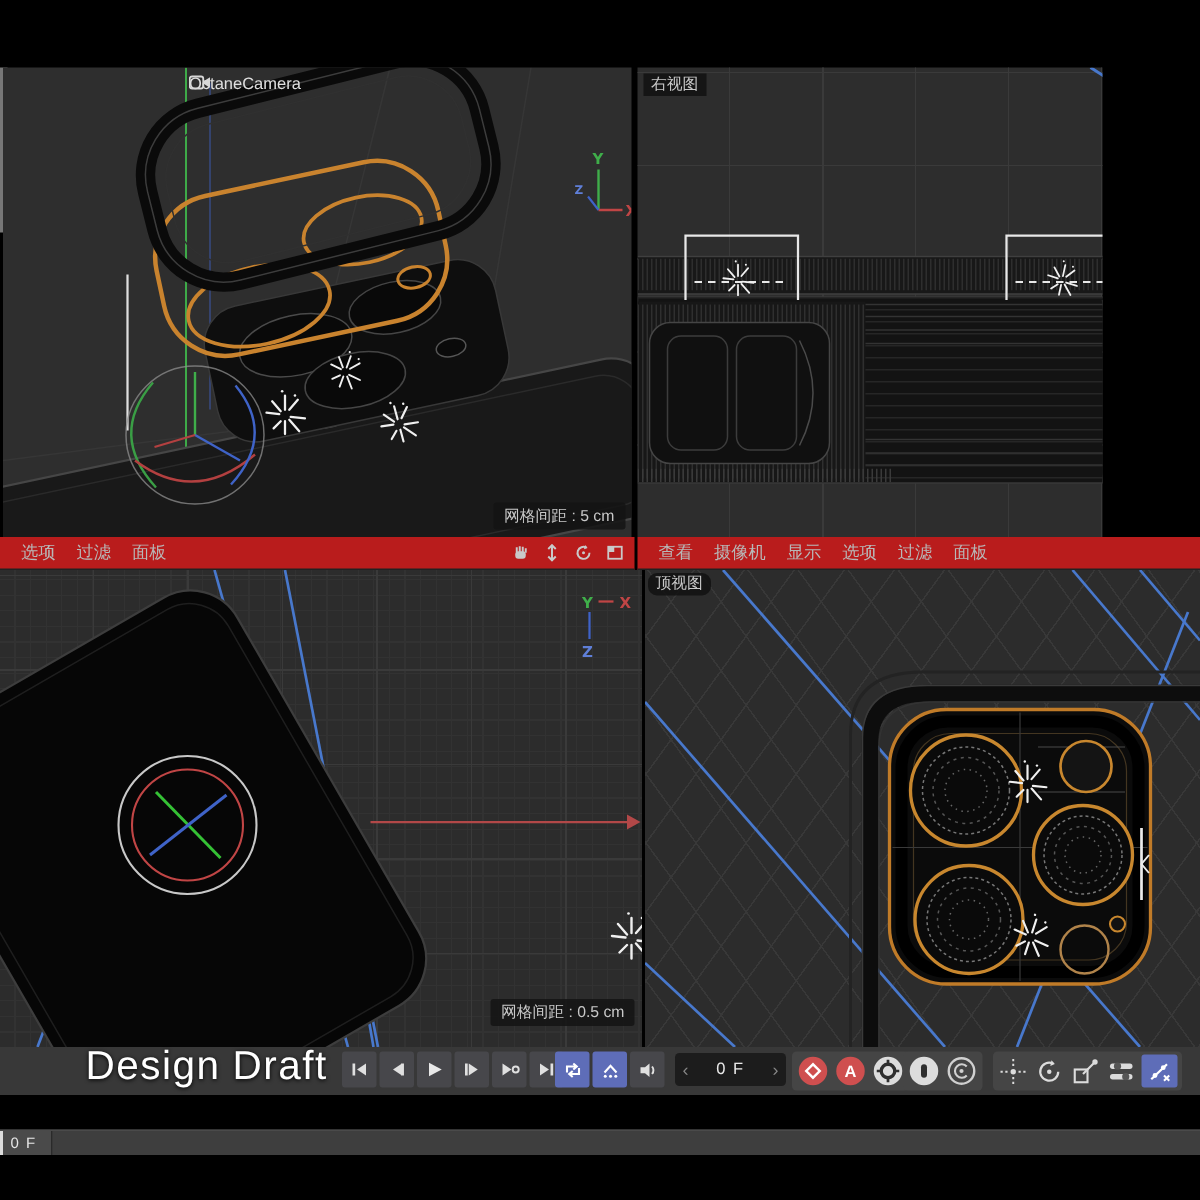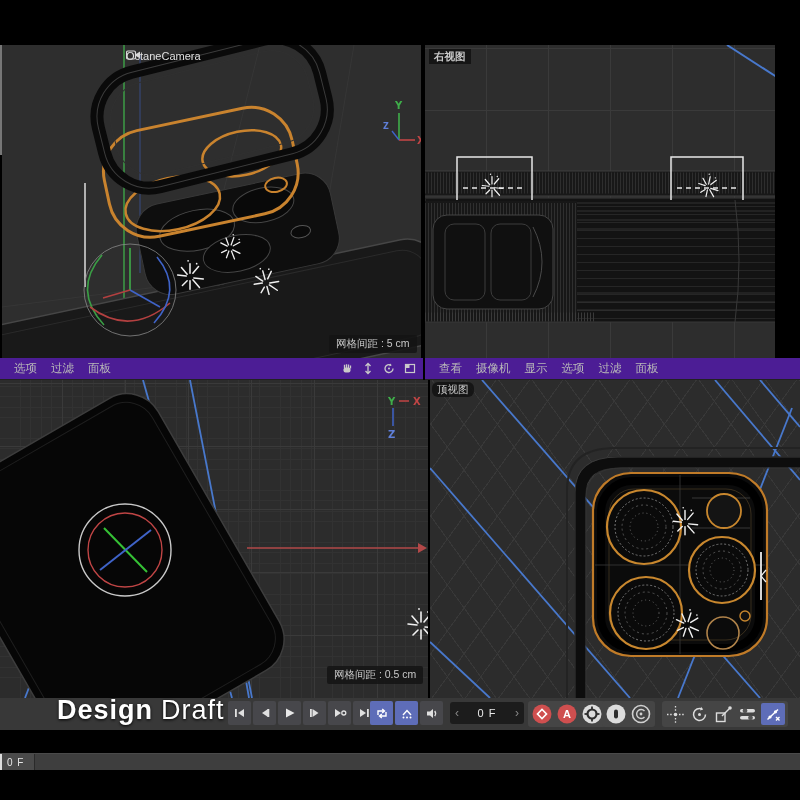--- a/index.html
+++ b/index.html
@@ -4,24 +4,24 @@
 <style>
   html,body{margin:0;padding:0;background:#000;}
   .stage{position:relative;width:800px;height:800px;background:#000;overflow:hidden;
          font-family:"Liberation Sans","DejaVu Sans",sans-serif;}
   
   .header-title{position:absolute;left:60px;top:7px;font-size:21px;font-weight:bold;
     letter-spacing:2.5px;color:#ececec;white-space:nowrap;}
   
   .vp{position:absolute;overflow:hidden;background:#2d2d2d;}
   #vp-persp{left:2px;top:45px;width:419px;height:313px;background:#2e2e2e;}
-  #vp-right{left:425px;top:45px;width:350px;height:313px;
+  #vp-right{left:425px;top:45px;width:310px;height:313px;
     background-color:#2d2d2d;
     background-image:repeating-linear-gradient(0deg,transparent 0 61px,#3a3a3a 61px 62px),
-                     repeating-linear-gradient(90deg,transparent 0 61px,#3a3a3a 61px 62px);font-weight:bold;}
+                     repeating-linear-gradient(90deg,transparent 0 61px,#3a3a3a 61px 62px);}
   #vp-front{left:0;top:380px;width:428px;height:318px;
     background-color:#2c2c2c;
     background-image:repeating-linear-gradient(0deg,transparent 0 62px,#3a3a3a 62px 63px),
                      repeating-linear-gradient(90deg,transparent 0 62px,#3a3a3a 62px 63px),
                      repeating-linear-gradient(0deg,transparent 0 9.6px,#323232 9.6px 10.4px),
                      repeating-linear-gradient(90deg,transparent 0 9.6px,#323232 9.6px 10.4px);}
   #vp-top{left:430px;top:380px;width:370px;height:318px;
     background-color:#2c2c2c;
     background-image:repeating-linear-gradient(54deg,transparent 0 26px,#383838 26px 27px),
                      repeating-linear-gradient(126deg,transparent 0 26px,#383838 26px 27px);}
@@ -30,42 +30,42 @@
   
   .vp-label{position:absolute;font-size:10.5px;color:#c9c9c9;background:rgba(18,18,18,.85);
     padding:1px 5px;line-height:13px;}
   .cam-label{position:absolute;left:124px;top:5px;color:#e0e0e0;font-size:11px;display:flex;
     align-items:center;gap:4px;}
   .grid-chip{position:absolute;font-size:10.5px;color:#c8c8c8;background:rgba(20,20,20,.85);
     padding:2px 7px;border-radius:2px;margin-left:24px;}
   .cn-watermark{position:absolute;left:198px;top:16px;font-size:27px;letter-spacing:5px;
     color:#c9c9c9;white-space:nowrap;}
   
-  .menubar{position:absolute;top:358px;height:21px;background:#4c1d95;display:flex;
+  .menubar{position:absolute;top:358px;height:21px;background:#b91c1c;display:flex;
     align-items:center;font-size:11.5px;color:#b8b8b8;border-bottom:1px solid #222;}
   #menubar-left{left:0;width:423px;}
   #menubar-right{left:425px;width:434px;}
   .menu-item{margin-left:14px;cursor:default;white-space:nowrap;}
   .mb-icons{margin-left:auto;margin-right:6px;display:flex;gap:7px;align-items:center;}
   .mb-icons svg{display:block;}
   
   .anim-toolbar{position:absolute;left:0;top:698px;width:800px;height:32px;background:#383838;}
   .tb-group{position:absolute;top:3px;display:flex;gap:2px;}
   .tb-btn{width:23px;height:24px;background:#47474b;border-radius:2px;display:flex;
     align-items:center;justify-content:center;}
   .tb-btn.blue{background:#5e6db8;}
   .frame-field{position:absolute;left:450px;top:4px;width:74px;height:22px;background:#1c1c1c;
     border-radius:3px;display:flex;align-items:center;color:#e8e8e8;font-size:11px;}
   .frame-field .arr{color:#888;font-size:12px;width:14px;text-align:center;}
   .frame-field .val{flex:1;text-align:center;letter-spacing:1px;}
   .rec-panel{position:absolute;top:3px;height:26px;background:#454545;border-radius:3px;
     display:flex;align-items:center;gap:3px;padding:0 3px;}
   .designdraft{position:absolute;left:57px;top:695px;z-index:6;color:#fff;font-size:27px;
     text-shadow:0 1px 3px #000;white-space:nowrap;}
-  .designdraft .w1{font-weight:700;letter-spacing:1px;text-align:right;}
+  .designdraft .w1{font-weight:400;letter-spacing:1px;text-align:right;}
   .designdraft .w2{font-weight:400;margin-left:8px;letter-spacing:1px;}
   
   .ruler{position:absolute;left:0;top:730px;width:800px;height:23px;background:#383838;}
   .ruler-num{position:absolute;top:2px;width:24px;margin-left:-12px;text-align:center;
     font-size:11px;color:#a8a8a8;}
   .tickstrip{position:absolute;left:2px;top:17px;width:796px;height:5px;
     background:repeating-linear-gradient(90deg,#848484 0 1px,transparent 1px 6.27px);}
   .bigtick{position:absolute;top:12px;width:2px;height:10px;background:#bdbdbd;}
   .slider-row{position:absolute;left:0;top:753px;width:800px;height:16px;background:#3e3e3e;
     border-top:1px solid #4a4a4a;}

